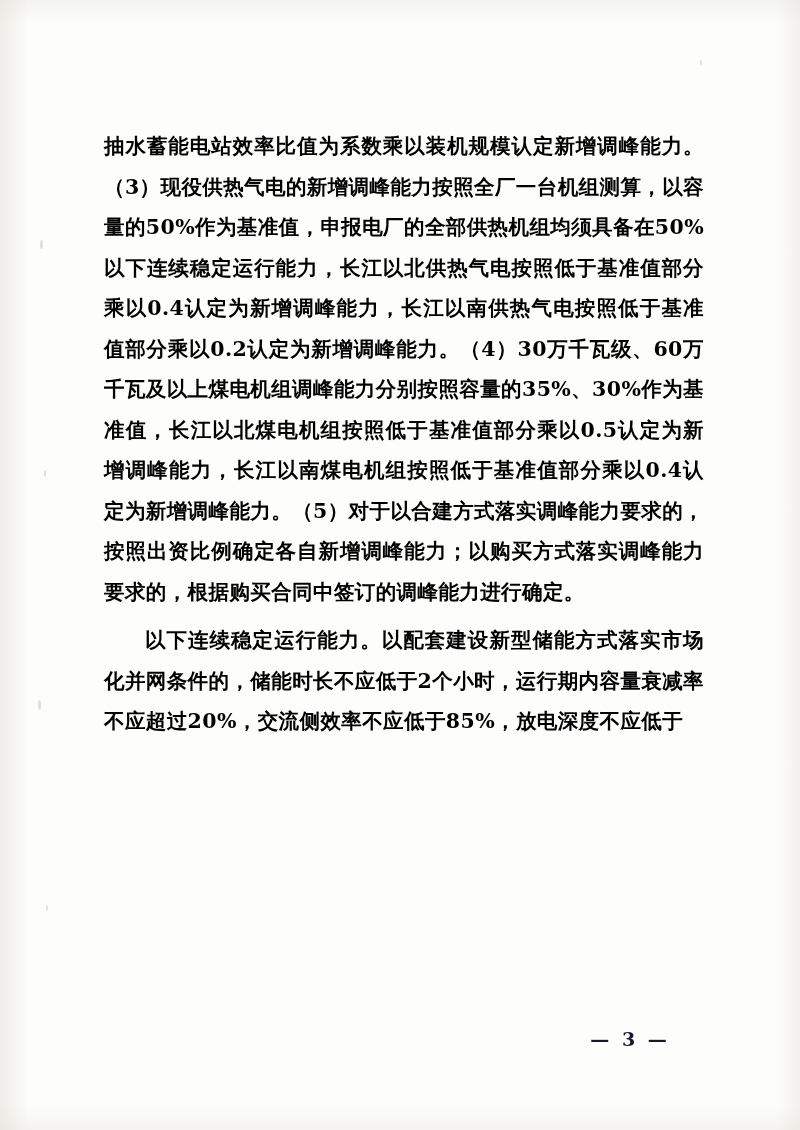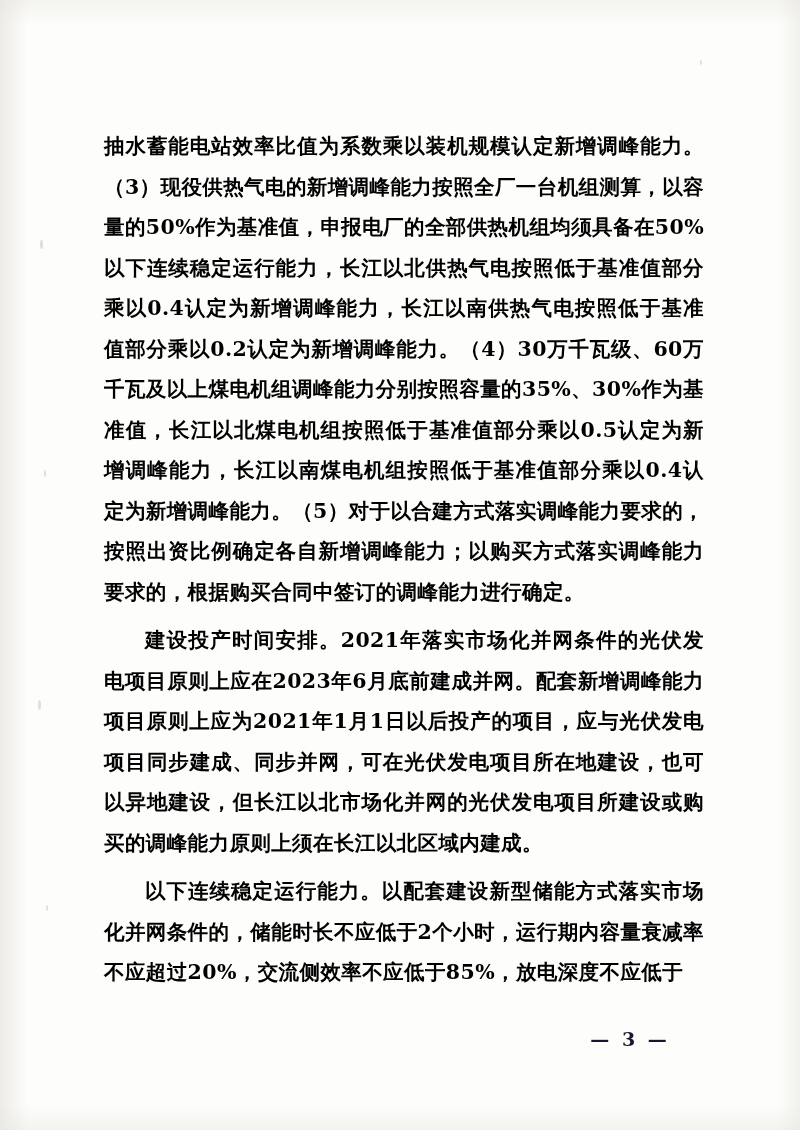--- a/index.html
+++ b/index.html
@@ -87,21 +87,20 @@
 <div class="page">
 
   <span class="speck" style="left:40px; top:240px; width:3px; height:9px;"></span>
   <span class="speck" style="left:44px; top:470px; width:2px; height:7px;"></span>
   <span class="speck" style="left:38px; top:700px; width:3px; height:10px;"></span>
   <span class="speck" style="left:46px; top:905px; width:2px; height:6px;"></span>
   <span class="speck" style="left:700px; top:60px; width:2px; height:5px;"></span>
 
   <div class="content">
     <p class="para">抽水蓄能电站效率比值为系数乘以装机规模认定新增调峰能力。（3）现役供热气电的新增调峰能力按照全厂一台机组测算，以容量的50%作为基准值，申报电厂的全部供热机组均须具备在50%以下连续稳定运行能力，长江以北供热气电按照低于基准值部分乘以0.4认定为新增调峰能力，长江以南供热气电按照低于基准值部分乘以0.2认定为新增调峰能力。（4）30万千瓦级、60万千瓦及以上煤电机组调峰能力分别按照容量的35%、30%作为基准值，长江以北煤电机组按照低于基准值部分乘以0.5认定为新增调峰能力，长江以南煤电机组按照低于基准值部分乘以0.4认定为新增调峰能力。（5）对于以合建方式落实调峰能力要求的，按照出资比例确定各自新增调峰能力；以购买方式落实调峰能力要求的，根据购买合同中签订的调峰能力进行确定。</p>
-    <p class="para indent spaced">建设投产时间安排。2021年落实市场化并网条件的光伏发电项目原则上应在2023年6月底前建成并网。配套新增调峰能力项目原则上应为2021年1月1日以后投产的项目，应与光伏发电项目同步建成、同步并网，可在光伏发电项目所在地建设，也可以异地建设，但长江以北市场化并网的光伏发电项目所建设或购买的调峰能力原则上须在长江以北区域内建成。</p>
     <p class="para indent spaced">以下连续稳定运行能力。以配套建设新型储能方式落实市场化并网条件的，储能时长不应低于2个小时，运行期内容量衰减率不应超过20%，交流侧效率不应低于85%，放电深度不应低于</p>
   </div>
 
   <div class="footer">
     <span class="pagenum">— 3 —</span>
   </div>
 
 </div>
 
 </body></html>

